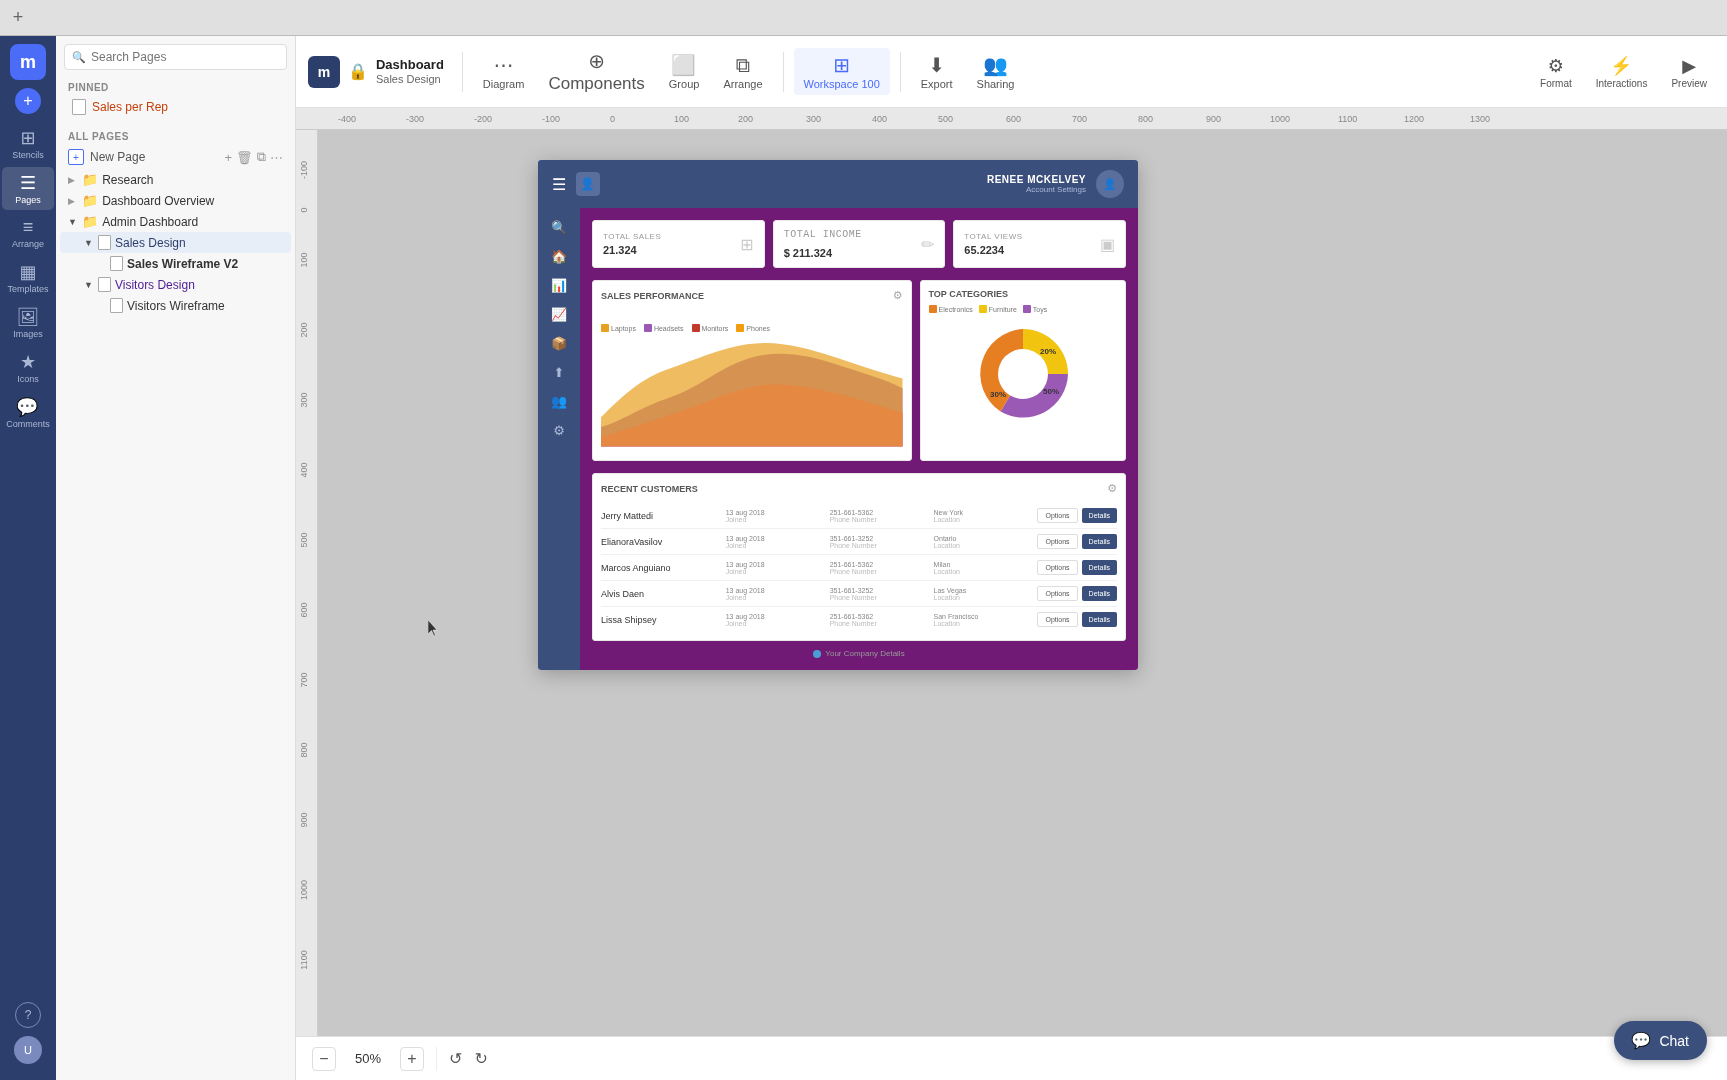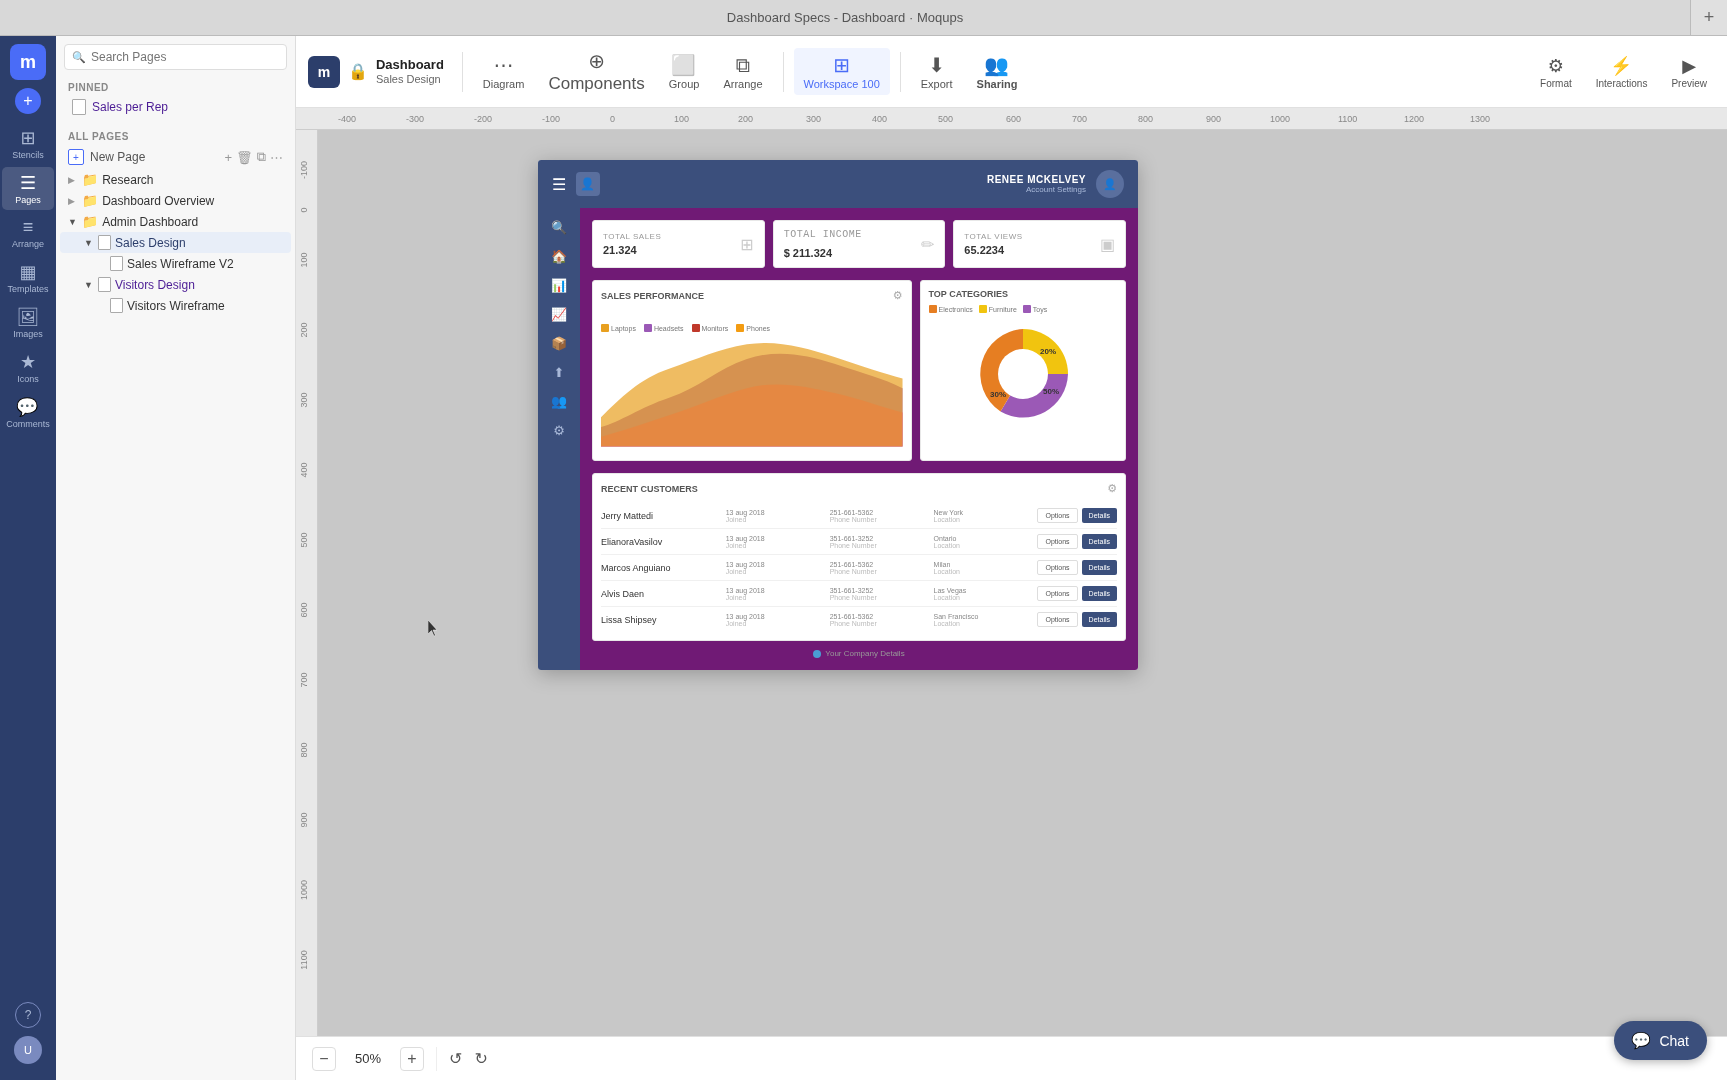--- a/index.html
+++ b/index.html
@@ -4,23 +4,20 @@
   <style>
     * { margin: 0; padding: 0; box-sizing: border-box; }
     body { font-family: -apple-system, BlinkMacSystemFont, 'Segoe UI', sans-serif; background: #f0f0f0; width: 1727px; height: 1080px; overflow: hidden; display: flex; flex-direction: column; }
 
     .full-layout { display: flex; flex-direction: row; height: calc(1080px - 36px); }
   </style>
 </head>
 <body>
 
 <div style="display:flex; height:36px; background:#e0e0e0; border-bottom:1px solid #bbb;">
-  <div style="flex:1; display:flex; align-items:center; justify-content:center; background:#d8d8d8; border-right:1px solid #bbb; font-size:13px; color:#555; cursor:pointer;">
-    <span>Dashboard Specs - Dashboard · Moqups</span>
-  </div>
   <div style="width:36px; display:flex; align-items:center; justify-content:center; font-size:18px; color:#666; cursor:pointer; background:#e0e0e0;">
     <span>+</span>
   </div>
 </div>
 
 <div class="full-layout">
 
   <div style="width:56px; background:#2c3e6b; display:flex; flex-direction:column; align-items:center; padding:8px 0; gap:2px;">
     <div style="width:36px;height:36px;background:#4a6cf7;border-radius:8px;display:flex;align-items:center;justify-content:center;color:white;font-weight:bold;font-size:18px;margin-bottom:6px;">m</div>
     <div style="width:26px;height:26px;background:#4a6cf7;border-radius:50%;display:flex;align-items:center;justify-content:center;color:white;font-size:16px;cursor:pointer;margin-bottom:6px;">+</div>
@@ -66,21 +63,21 @@
         <span style="position:absolute;left:8px;top:50%;transform:translateY(-50%);color:#999;font-size:11px;">🔍</span>
         <input style="width: 100%; padding: 5px 10px 5px 26px; border: 1px solid rgb(221, 221, 221); border-radius: 4px; font-size: 12px; background: white; outline: none;" placeholder="Search Pages">
       </div>
     </div>
 
     <div style="padding:4px 12px 2px;">
       <span style="color:#888;font-size:10px;font-weight:600;letter-spacing:0.5px;display:flex;align-items:center;gap:6px;">PINNED</span>
     </div>
     <div style="display:flex;align-items:center;gap:6px;padding:4px 12px;cursor:pointer;border-radius:3px;margin:0 4px;">
       <span style="width:14px;height:16px;border:1px solid #aaa;background:white;border-radius:1px;display:inline-block;flex-shrink:0;"></span>
-      <span style="font-size:12px;color:#4c1d95;">Sales per Rep</span>
+      <span style="font-size:12px;color:#c2410c;">Sales per Rep</span>
     </div>
 
     <div style="padding:6px 12px 2px;margin-top:4px;">
       <span style="color:#888;font-size:10px;font-weight:600;letter-spacing:0.5px;">ALL PAGES</span>
     </div>
 
     <div style="display:flex;align-items:center;padding:4px 12px;">
       <span style="width:16px;height:16px;border:1px solid #4a6cf7;background:white;border-radius:2px;display:flex;align-items:center;justify-content:center;color:#4a6cf7;font-size:10px;flex-shrink:0;">+</span>
       <span style="font-size:12px;color:#555;font-weight:500;margin-left:6px;flex:1;">New Page</span>
       <span style="color:#999;font-size:13px;cursor:pointer;">+</span>
@@ -108,21 +105,21 @@
         <span style="color:#9b7fd4;font-size:13px;">📁</span>
         <span style="color:#333;font-size:12px;font-weight:500;">Admin Dashboard</span>
       </div>
 
       <div style="display:flex;align-items:center;gap:4px;padding:3px 8px;cursor:pointer;border-radius:4px;background:#e8eef8;padding-left:24px;">
         <span style="color:#555;font-size:9px;width:10px;">▼</span>
         <span style="width:13px;height:15px;border:1px solid #aaa;background:white;border-radius:1px;flex-shrink:0;"></span>
         <span style="color:#2c3e6b;font-size:12px;font-weight:500;">Sales Design</span>
       </div>
 
-      <div style="display:flex;align-items:center;gap:4px;padding:3px 8px;cursor:pointer;border-radius:4px;padding-left:50px;">
+      <div style="display:flex;align-items:center;gap:4px;padding:3px 8px;cursor:pointer;border-radius:4px;padding-left:50px;font-weight:bold;">
         <span style="width:13px;height:15px;border:1px solid #aaa;background:white;border-radius:1px;flex-shrink:0;"></span>
         <span style="color:#333;font-size:12px;">Sales Wireframe V2</span>
       </div>
 
       <div style="display:flex;align-items:center;gap:4px;padding:3px 8px;cursor:pointer;border-radius:4px;padding-left:24px;">
         <span style="color:#555;font-size:9px;width:10px;">▼</span>
         <span style="width:13px;height:15px;border:1px solid #aaa;background:white;border-radius:1px;flex-shrink:0;"></span>
         <span style="color:#4c1d95;font-size:12px;">Visitors Design</span>
       </div>
 
@@ -177,21 +174,21 @@
 
       <div style="width:1px;height:40px;background:#e0e0e0;margin:0 6px;"></div>
 
       <div style="display:flex;flex-direction:column;align-items:center;gap:1px;padding:5px 10px;cursor:pointer;border-radius:4px;min-width:50px;">
         <span style="color:#555;font-size:20px;">⬇</span>
         <span style="color:#555;font-size:11px;">Export</span>
       </div>
 
       <div style="display:flex;flex-direction:column;align-items:center;gap:1px;padding:5px 10px;cursor:pointer;border-radius:4px;min-width:56px;">
         <span style="color:#555;font-size:20px;">👥</span>
-        <span style="color:#555;font-size:11px;font-weight:bold;">Sharing</span>
+        <span style="color:#555;font-size:11px;">Sharing</span>
       </div>
 
       <div style="margin-left:auto;display:flex;align-items:center;gap:8px;">
         <div style="display:flex;flex-direction:column;align-items:center;gap:1px;cursor:pointer;padding:4px 8px;border-radius:4px;">
           <span style="color:#555;font-size:18px;">⚙</span>
           <span style="font-size:10px;color:#555;">Format</span>
         </div>
         <div style="display:flex;flex-direction:column;align-items:center;gap:1px;cursor:pointer;padding:4px 8px;border-radius:4px;">
           <span style="color:#555;font-size:18px;">⚡</span>
           <span style="font-size:10px;color:#555;">Interactions</span>

